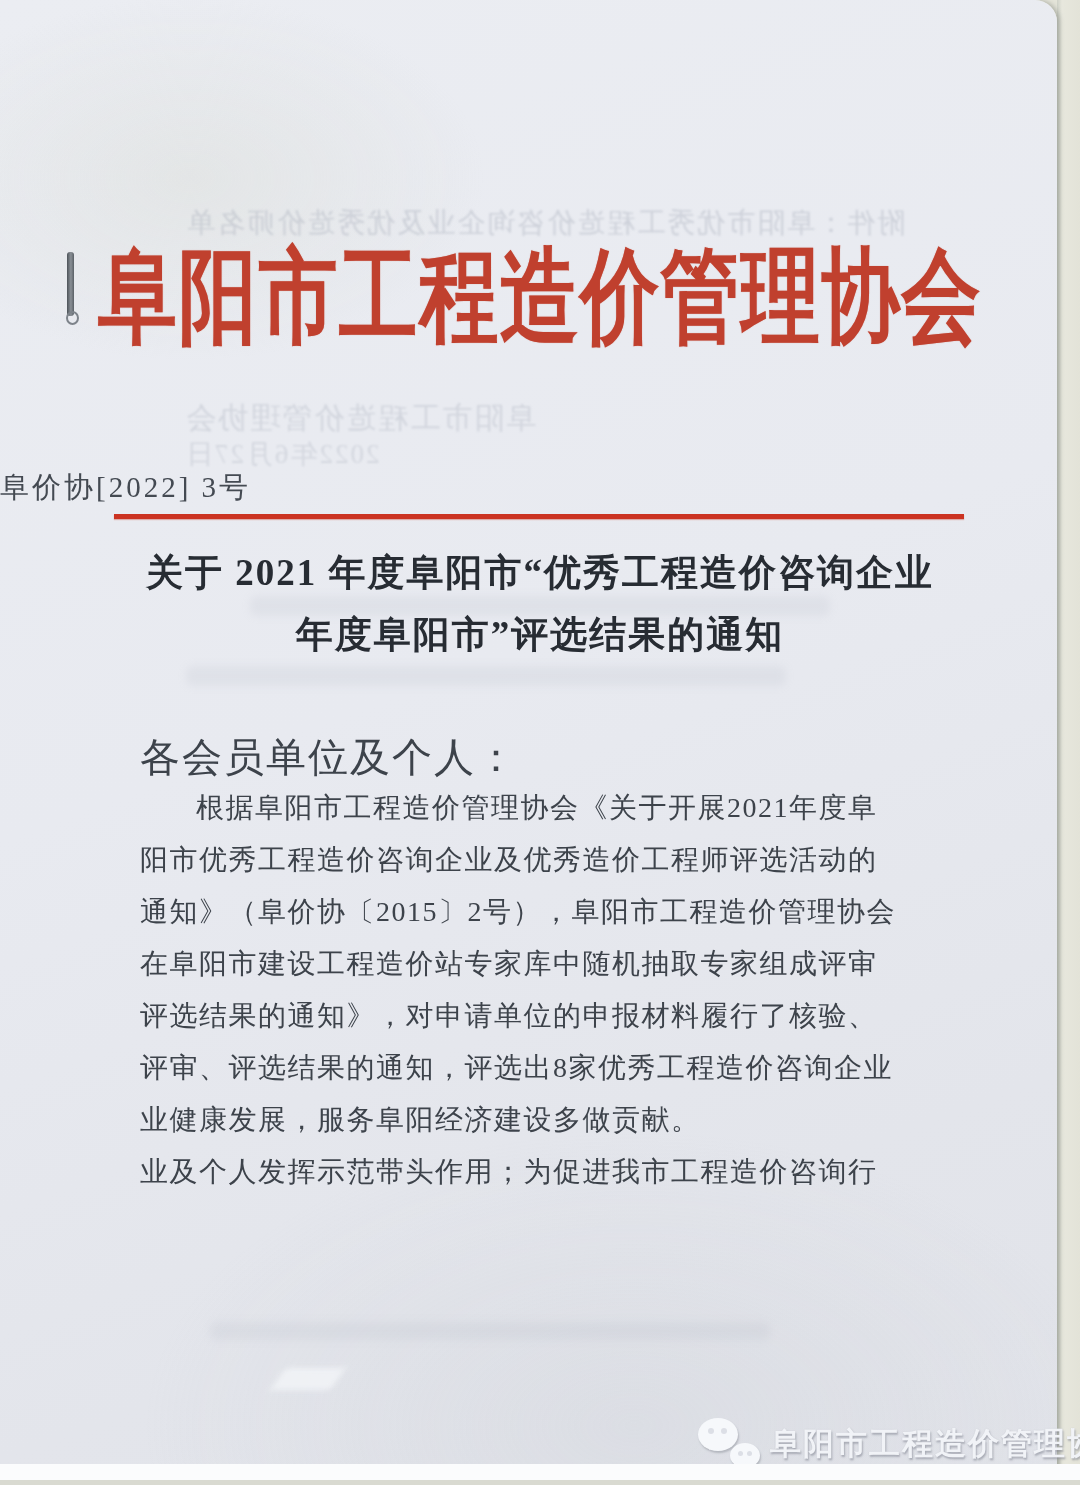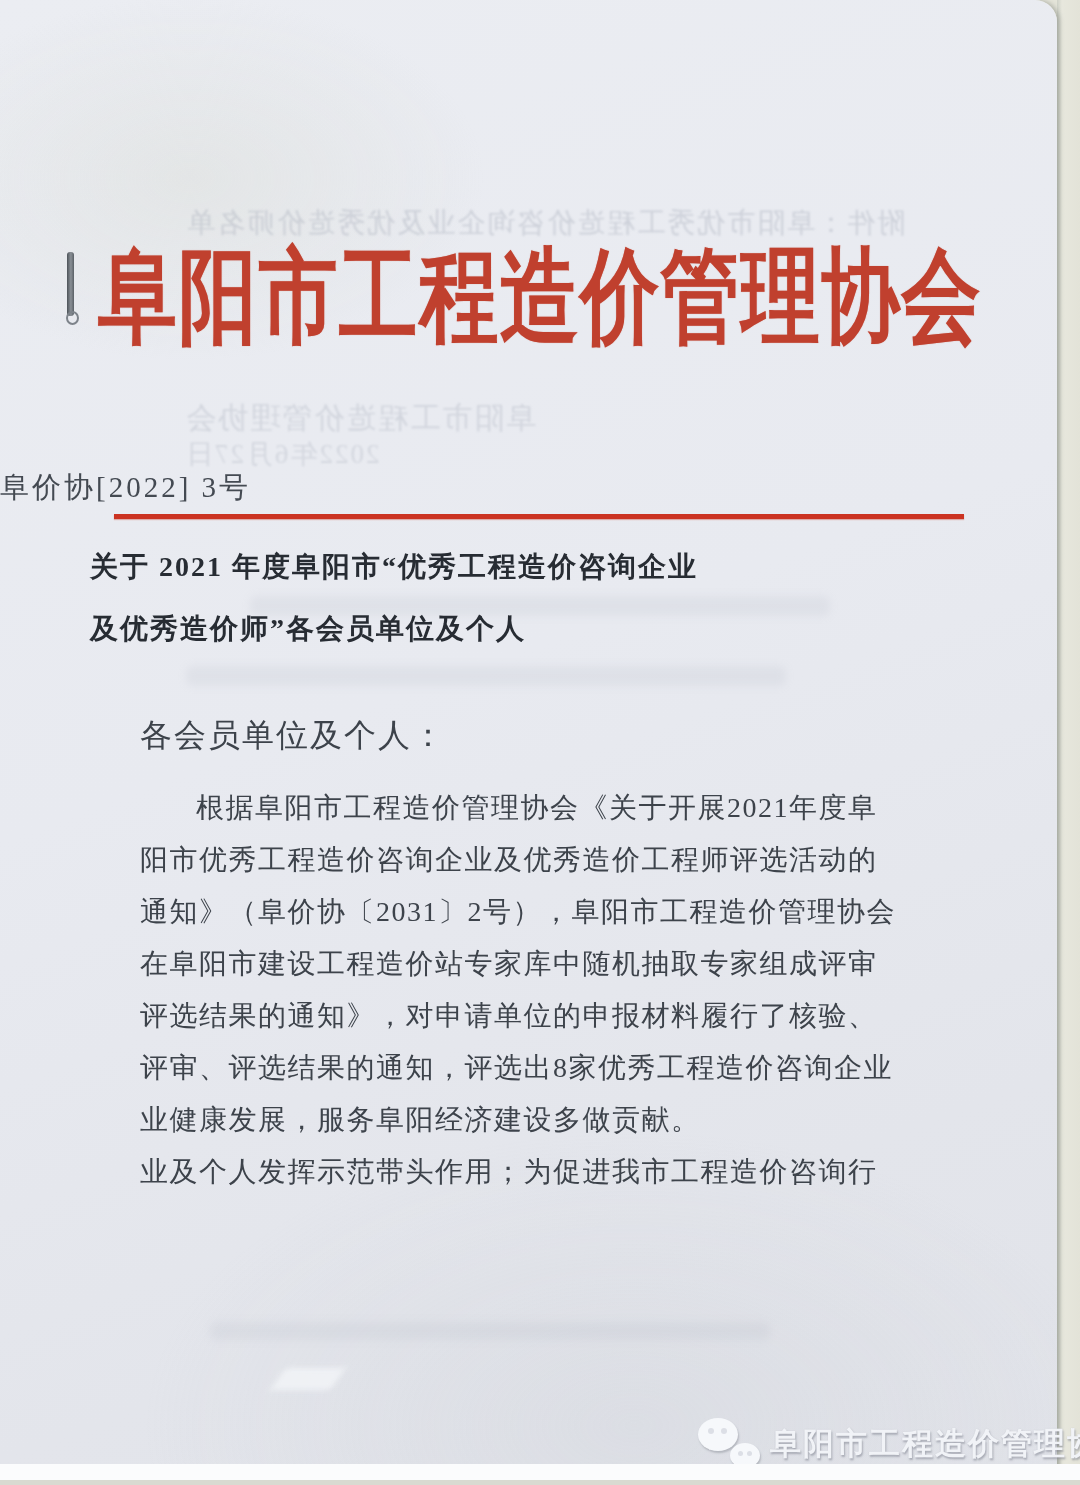--- a/index.html
+++ b/index.html
@@ -55,27 +55,27 @@
     transform:scale(.82,1.08);transform-origin:50% 0;
     white-space:nowrap;letter-spacing:2px;
     text-shadow:0 0 1px rgba(192,64,46,.55);
   }
   .doc-number{
     position:absolute;top:468px;left:0;width:1080px;
     font-size:29px;color:#444a52;letter-spacing:3px;
   }
   .red-rule{position:absolute;top:514px;left:114px;width:850px;height:5px;
     background:var(--rule-red);box-shadow:0 1px 1px rgba(203,51,34,.35);}
-  .notice-title{position:absolute;left:90px;width:900px;
-    font-weight:bold;color:#272c33;font-size:28px;letter-spacing:2px;white-space:nowrap;}
+  .notice-title{position:absolute;left:90px;width:900px;text-align:center;
+    font-weight:bold;color:#272c33;font-size:37px;letter-spacing:2px;white-space:nowrap;}
   .notice-title.line1{top:548px;}
   .notice-title.line2{top:610px;}
   
   .salutation{
-    position:absolute;left:140px;top:714px;font-size:32px;color:var(--body-text);
+    position:absolute;left:140px;top:730px;font-size:40px;color:var(--body-text);
     letter-spacing:2px;
   }
   .body-block{
     position:absolute;left:140px;top:782px;width:815px;
     font-size:28px;line-height:52px;color:var(--body-text);letter-spacing:1.5px;
     text-align:justify;
   }
   .body-line{height:52px;white-space:nowrap;}
   .body-line.indent{text-indent:2em;}
   
@@ -121,28 +121,28 @@
   <div class="smudge smudge-1"></div>
   <div class="smudge smudge-2"></div>
   <div class="smudge smudge-3"></div>
 
   <div class="org-title">阜阳市工程造价管理协会</div>
 
   <div class="doc-number">阜价协[2022] 3号</div>
   <div class="red-rule"></div>
 
   <div class="notice-title line1">关于 2021 年度阜阳市“优秀工程造价咨询企业</div>
-  <div class="notice-title line2">及优秀造价师”各会员单位及个人</div>
+  <div class="notice-title line2">年度阜阳市”评选结果的通知</div>
 
   <div class="salutation">各会员单位及个人：</div>
 
   <div class="body-block">
     <div class="body-line indent">根据阜阳市工程造价管理协会《关于开展2021年度阜</div>
     <div class="body-line">阳市优秀工程造价咨询企业及优秀造价工程师评选活动的</div>
-    <div class="body-line">通知》（阜价协〔2031〕2号），阜阳市工程造价管理协会</div>
+    <div class="body-line">通知》（阜价协〔2015〕2号），阜阳市工程造价管理协会</div>
     <div class="body-line">在阜阳市建设工程造价站专家库中随机抽取专家组成评审</div>
     <div class="body-line">评选结果的通知》，对申请单位的申报材料履行了核验、</div>
     <div class="body-line">评审、评选结果的通知，评选出8家优秀工程造价咨询企业</div>
     <div class="body-line">业健康发展，服务阜阳经济建设多做贡献。</div>
     <div class="body-line">业及个人发挥示范带头作用；为促进我市工程造价咨询行</div>
   </div>
 
   <div class="corner-flash"></div>
 
   <div class="footer-watermark">

